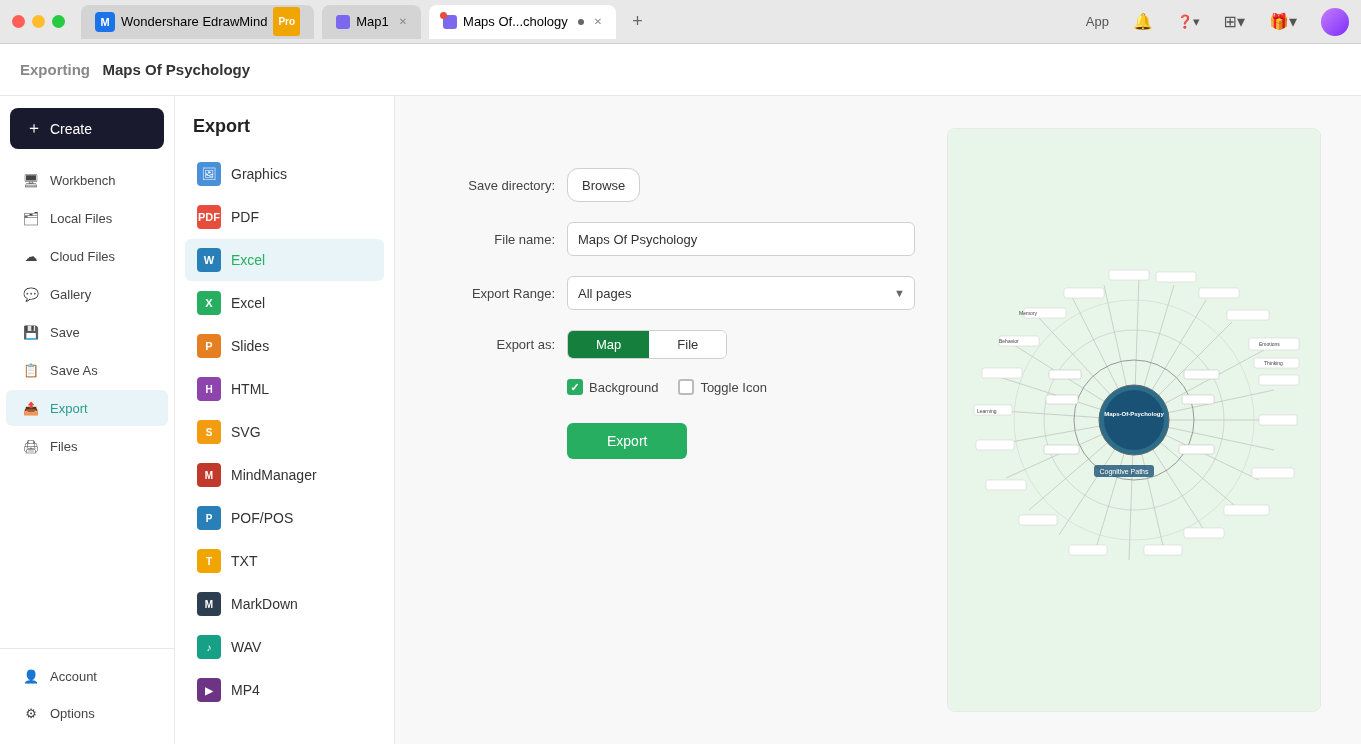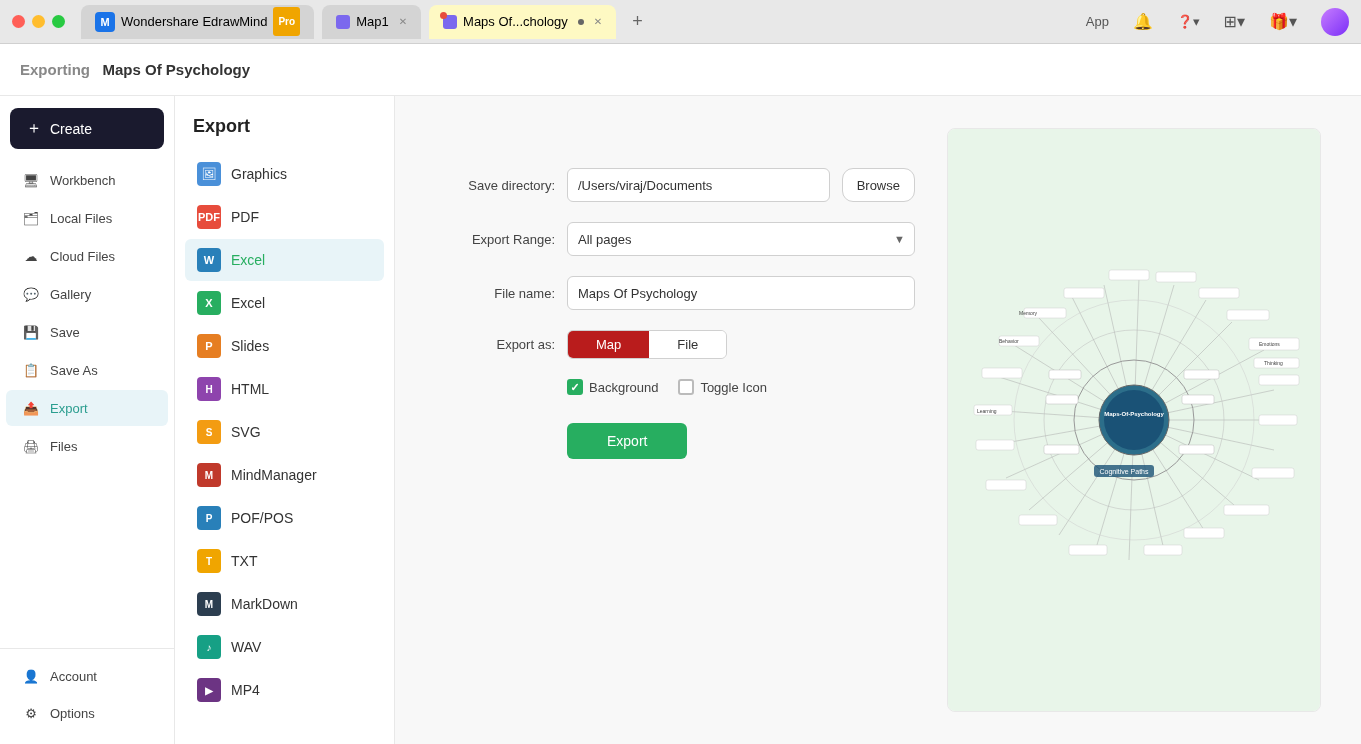--- a/index.html
+++ b/index.html
@@ -19,21 +19,21 @@
     .traffic-dot { width: 13px; height: 13px; border-radius: 50%; cursor: pointer; }
     .tl-red { background: #ff5f57; }
     .tl-yellow { background: #ffbd2e; }
     .tl-green { background: #28ca42; }
     .app-tab {
       display: flex; align-items: center; gap: 6px;
       background: #d4d4d4; border-radius: 8px 8px 0 0;
       padding: 6px 14px; font-size: 13px; cursor: pointer;
       height: 34px;
     }
-    .app-tab.active { background: #fef9c3; text-align: center; }
+    .app-tab.active { background: #ffffff; text-align: center; }
     .tab-close { font-size: 10px; color: #888; margin-left: 4px; }
     .new-tab-btn { font-size: 18px; color: #666; cursor: pointer; padding: 0 8px; }
     .titlebar-right { margin-left: auto; display: flex; align-items: center; gap: 24px; }
     .avatar { width: 28px; height: 28px; border-radius: 50%; background: linear-gradient(135deg, #c77dff, #7b2ff7); }
 
     
     .header {
       height: 52px;
       background: #fff;
       display: flex;
@@ -162,21 +162,21 @@
       display: flex; align-items: center; gap: 12px; margin-bottom: 20px;
     }
     .toggle-group {
       display: flex; border: 1px solid #d0d0d0; border-radius: 6px; overflow: hidden;
     }
     .toggle-btn {
       padding: 6px 28px; font-size: 13px; cursor: pointer;
       background: #fff; border: none; color: #333;
     }
     .toggle-btn.active {
-      background: #b91c1c; color: #fff; text-align: right;
+      background: #15803d; color: #fff; text-align: right;
     }
 
     .checkbox-row {
       display: flex; align-items: center; gap: 20px;
       margin-bottom: 28px; margin-left: 132px;
     }
     .checkbox-item { display: flex; align-items: center; gap: 6px; font-size: 13px; color: #444; cursor: pointer; }
     .checkbox-box {
       width: 16px; height: 16px; border: 2px solid #27ae60;
       border-radius: 3px; display: flex; align-items: center; justify-content: center;
@@ -387,41 +387,40 @@
     </div>
   </div>
 
   <div class="main-content">
 
     <div class="form-section">
 
       
       <div class="form-row">
         <label class="form-label">Save directory:</label>
-        <input type="text" class="form-input" value="/Users/viraj/Documents" style="">
         <button class="browse-btn">Browse</button>
+      </div>
+
+      
+      <div class="form-row">
+        <label class="form-label">File name:</label>
+        <input type="text" class="form-input" value="Maps Of Psychology" style="">
       </div>
 
       
       <div class="form-row">
         <label class="form-label">Export Range:</label>
         <div class="select-wrapper">
           <select class="form-select">
             <option>All pages</option>
             <option>Current page</option>
             <option>Selected pages</option>
           </select>
           <span class="select-arrow">▼</span>
         </div>
-      </div>
-
-      
-      <div class="form-row">
-        <label class="form-label">File name:</label>
-        <input type="text" class="form-input" value="Maps Of Psychology" style="">
       </div>
 
       
       <div class="export-as-row">
         <label class="form-label">Export as:</label>
         <div class="toggle-group">
           <button class="toggle-btn active">Map</button>
           <button class="toggle-btn">File</button>
         </div>
       </div>

